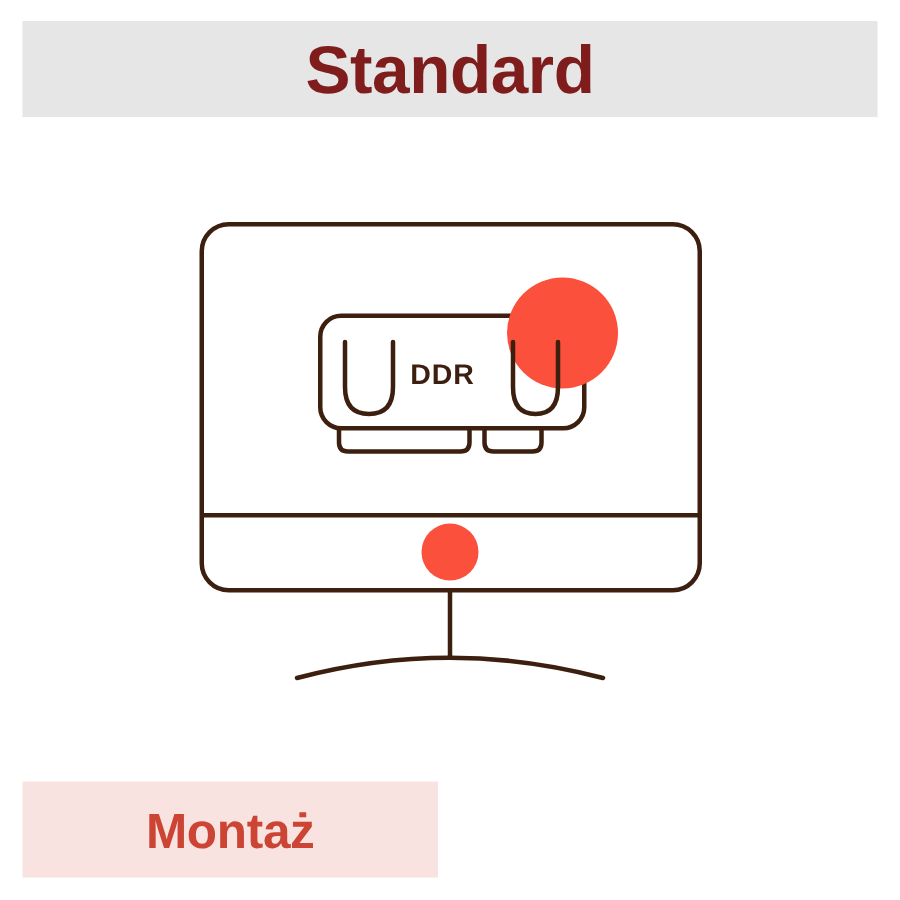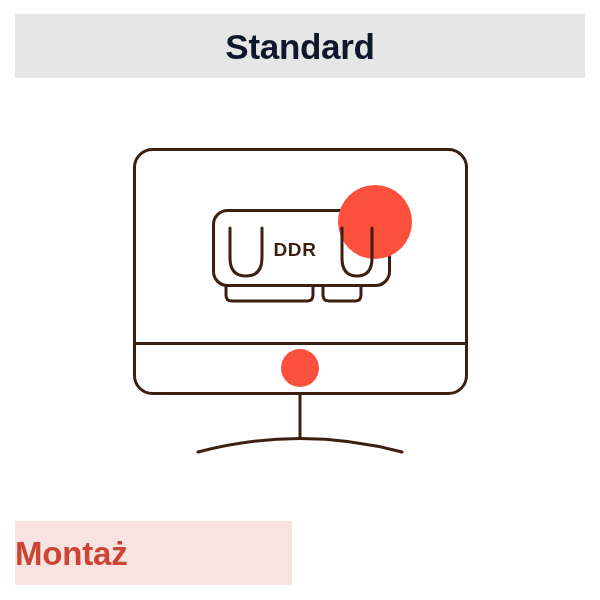--- a/index.html
+++ b/index.html
@@ -28,23 +28,23 @@
     top: 14px;
     width: 570px;
     height: 64px;
     background: #E6E6E6;
     display: flex;
     align-items: center;
     justify-content: center;
   }
   .header-title {
     font-family: "Liberation Sans", sans-serif;
-    font-size: 35px;
+    font-size: 45px;
     font-weight: bold;
-    color: #0f172a;
+    color: #7f1d1d;
     letter-spacing: -0.3px;
     line-height: 1;
     white-space: nowrap;
   }
 
   
   .illustration {
     position: absolute;
     left: 0;
     top: 90px;
@@ -67,20 +67,21 @@
   
   .footer-badge {
     position: absolute;
     left: 15px;
     top: 521px;
     width: 277px;
     height: 64px;
     background: #F8E3E0;
     display: flex;
     align-items: center;
+    justify-content: center;
   }
   .footer-badge-label {
     font-family: "Liberation Sans", sans-serif;
     font-size: 33px;
     font-weight: bold;
     color: #CC4433;
     letter-spacing: -0.2px;
     line-height: 1;
     white-space: nowrap;
   }

